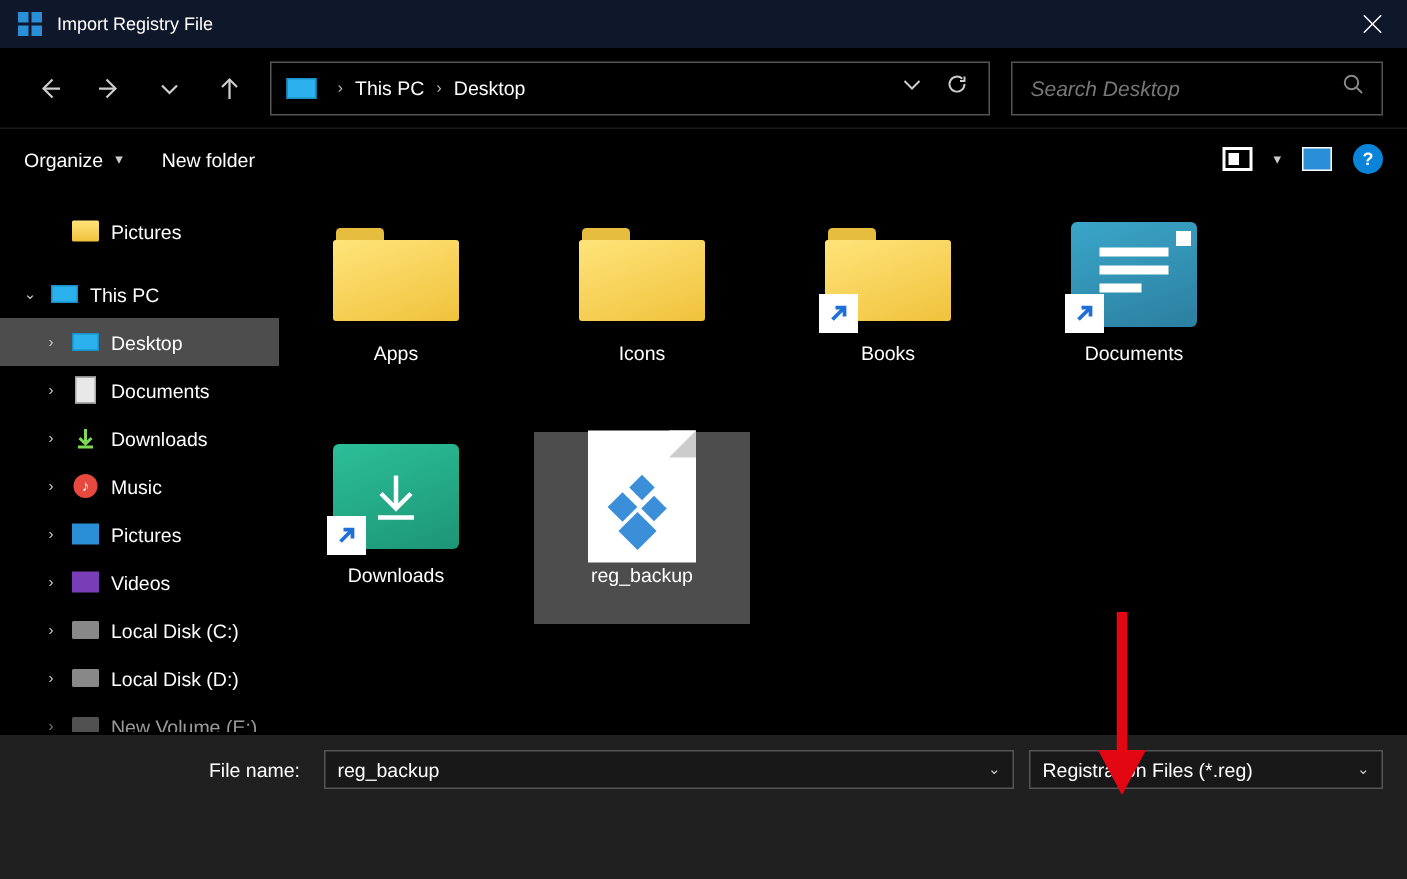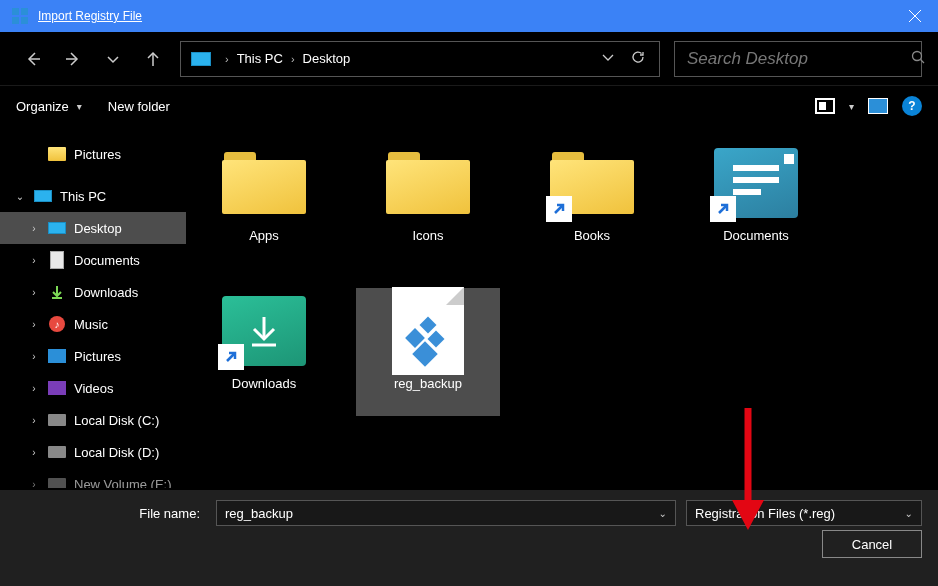--- a/index.html
+++ b/index.html
@@ -1,37 +1,37 @@
 <!DOCTYPE html>
 <html><head>
 <meta charset="utf-8">
 <style>
 * { margin:0; padding:0; box-sizing:border-box; font-family:"Segoe UI",Arial,sans-serif; }
 body { background:#000; width:938px; height:586px; overflow:hidden; color:#fff; position:relative; }
 
-.titlebar { height:32px; background:#3b82f6; display:flex; align-items:center; padding:0 12px;text-decoration:underline; }
+.titlebar { height:32px; background:#0f172a; display:flex; align-items:center; padding:0 12px; }
 .titlebar .app-icon { width:16px; height:16px; margin-right:10px; display:inline-flex; }
 .titlebar .title { font-size:12px; color:#fff; flex:1; }
 .titlebar .close { width:46px; height:32px; display:flex; align-items:center; justify-content:center; cursor:pointer; margin-right:-12px;}
 .titlebar .close svg { width:12px; height:12px; }
 
 .toolbar { height:54px; display:flex; align-items:center; padding:0 16px; gap:6px; border-bottom:1px solid #1a1a1a;}
 .navbtn { width:34px; height:34px; display:flex; align-items:center; justify-content:center; color:#ccc; cursor:pointer;}
 .navbtn svg { width:16px; height:16px; }
 
 .addr { flex:1; height:36px; border:1px solid #555; display:flex; align-items:center; background:#000; padding:0 10px; margin-left:4px; }
 .addr .pcicon { width:20px; height:14px; background:#2bb2ee; border:1px solid #1a8fc5; margin-right:10px; }
 .addr .crumb { font-size:13px; color:#fff; padding:0 4px; }
 .addr .chev { color:#bbb; padding:0 4px; font-size:11px;}
 .addr-spacer { flex:1; }
 .addr-tail { display:flex; align-items:center; gap:16px; padding-right:4px;}
 .addr-tail svg { width:14px; height:14px; }
 
 .search { width:248px; height:36px; border:1px solid #555; display:flex; align-items:center; padding:0 12px; margin-left:8px; }
-.search input { flex:1; background:transparent; border:0; outline:0; color:#c2410c; font-size:17px; font-style:italic;}
+.search input { flex:1; background:transparent; border:0; outline:0; color:#c2410c; font-size:14px; font-style:italic;}
 .search input::placeholder { color:#777; font-style:italic;}
 .search svg { width:14px; height:14px; }
 
 .cmdbar { height:40px; display:flex; align-items:center; padding:0 16px; gap:26px; }
 .cmdbar .left { display:flex; align-items:center; gap:26px; }
 .cmdbar .right { margin-left:auto; display:flex; align-items:center; gap:10px; }
 .cmdbtn { font-size:13px; color:#fff; display:flex; align-items:center; gap:8px; cursor:pointer;}
 .cmdbar .vicon { width:28px; height:22px; display:flex; align-items:center; justify-content:center; cursor:pointer;}
 .help { width:20px; height:20px; border-radius:50%; background:#0a84d8; color:#fff; display:flex; align-items:center; justify-content:center; font-size:12px; font-weight:bold;}
 
@@ -371,21 +371,20 @@
     <div class="fn-input">
       <input value="reg_backup" style="">
       <span class="sm-chev">⌄</span>
     </div>
     <div class="ft-select">
       <span>Registration Files (*.reg)</span>
       <span class="sm-chev">⌄</span>
     </div>
   </div>
   <div class="btn-row">
-    <div class="btn">Cancel</div>
   </div>
 </div>
 
 <div class="arrow-overlay">
   <svg viewBox="0 0 40 130">
     <line x1="20" y1="0" x2="20" y2="96" stroke="#e30613" stroke-width="7"></line>
     <polygon points="4,92 36,92 20,122" fill="#e30613"></polygon>
   </svg>
 </div>
 

